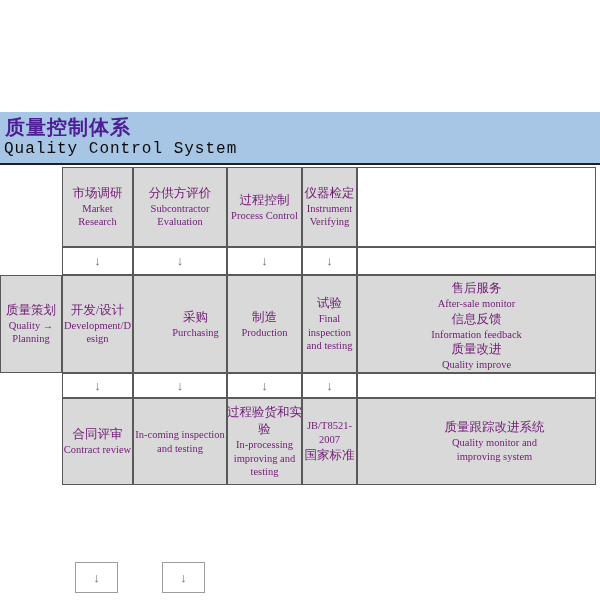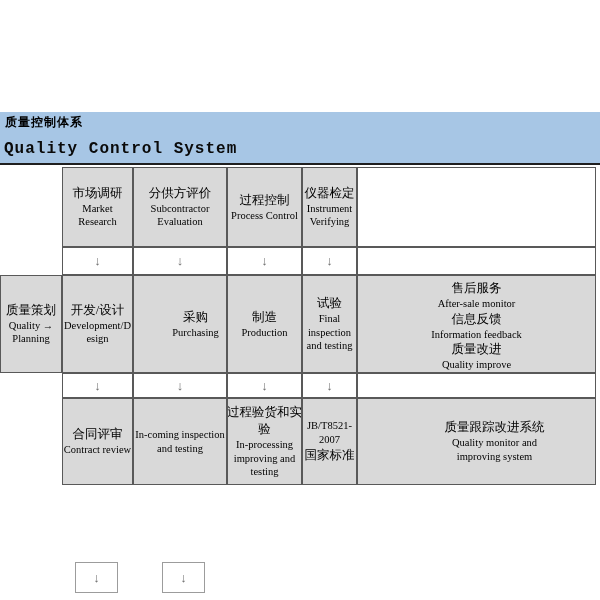--- a/index.html
+++ b/index.html
@@ -8,33 +8,33 @@
     background:#ffffff;font-family:"Liberation Serif",serif;
   }
   
   .band{
     position:absolute;left:0;top:112px;width:600px;height:53px;
     background:#a7c6e5;border-bottom:2px solid #1f1f1f;box-sizing:border-box;
   }
   .band .t-zh{
     position:absolute;left:5px;top:2px;
     font-family:"Liberation Sans",sans-serif;font-weight:bold;
-    font-size:12px;color:#000000;letter-spacing:1px;
+    font-size:20px;color:#4c1d95;letter-spacing:1px;
   }
   .band .t-en{
     position:absolute;left:4px;top:28px;
     font-family:"Liberation Mono",monospace;
-    font-size:16px;color:#0a0a0a;letter-spacing:1px;font-weight:bold;
+    font-size:16px;color:#0a0a0a;letter-spacing:1px;font-weight:normal;
   }
   
   .cell{
     position:absolute;box-sizing:border-box;
     border:1px solid #595959;
     display:flex;flex-direction:column;align-items:center;justify-content:center;
-    text-align:center;color:#000000;overflow:hidden;
+    text-align:center;color:#701a75;overflow:hidden;
   }
   .cell div{white-space:nowrap;}
   .gray{background:#d9d9d9;}
   .white{background:#ffffff;}
   .zh{font-size:12.5px;line-height:1.35;}
   .en{font-size:10.5px;line-height:1.3;}
   .arrow-cell{
     position:absolute;box-sizing:border-box;border:1px solid #595959;
     background:#ffffff;display:flex;align-items:center;justify-content:center;
     color:#6e6e6e;font-size:13px;

